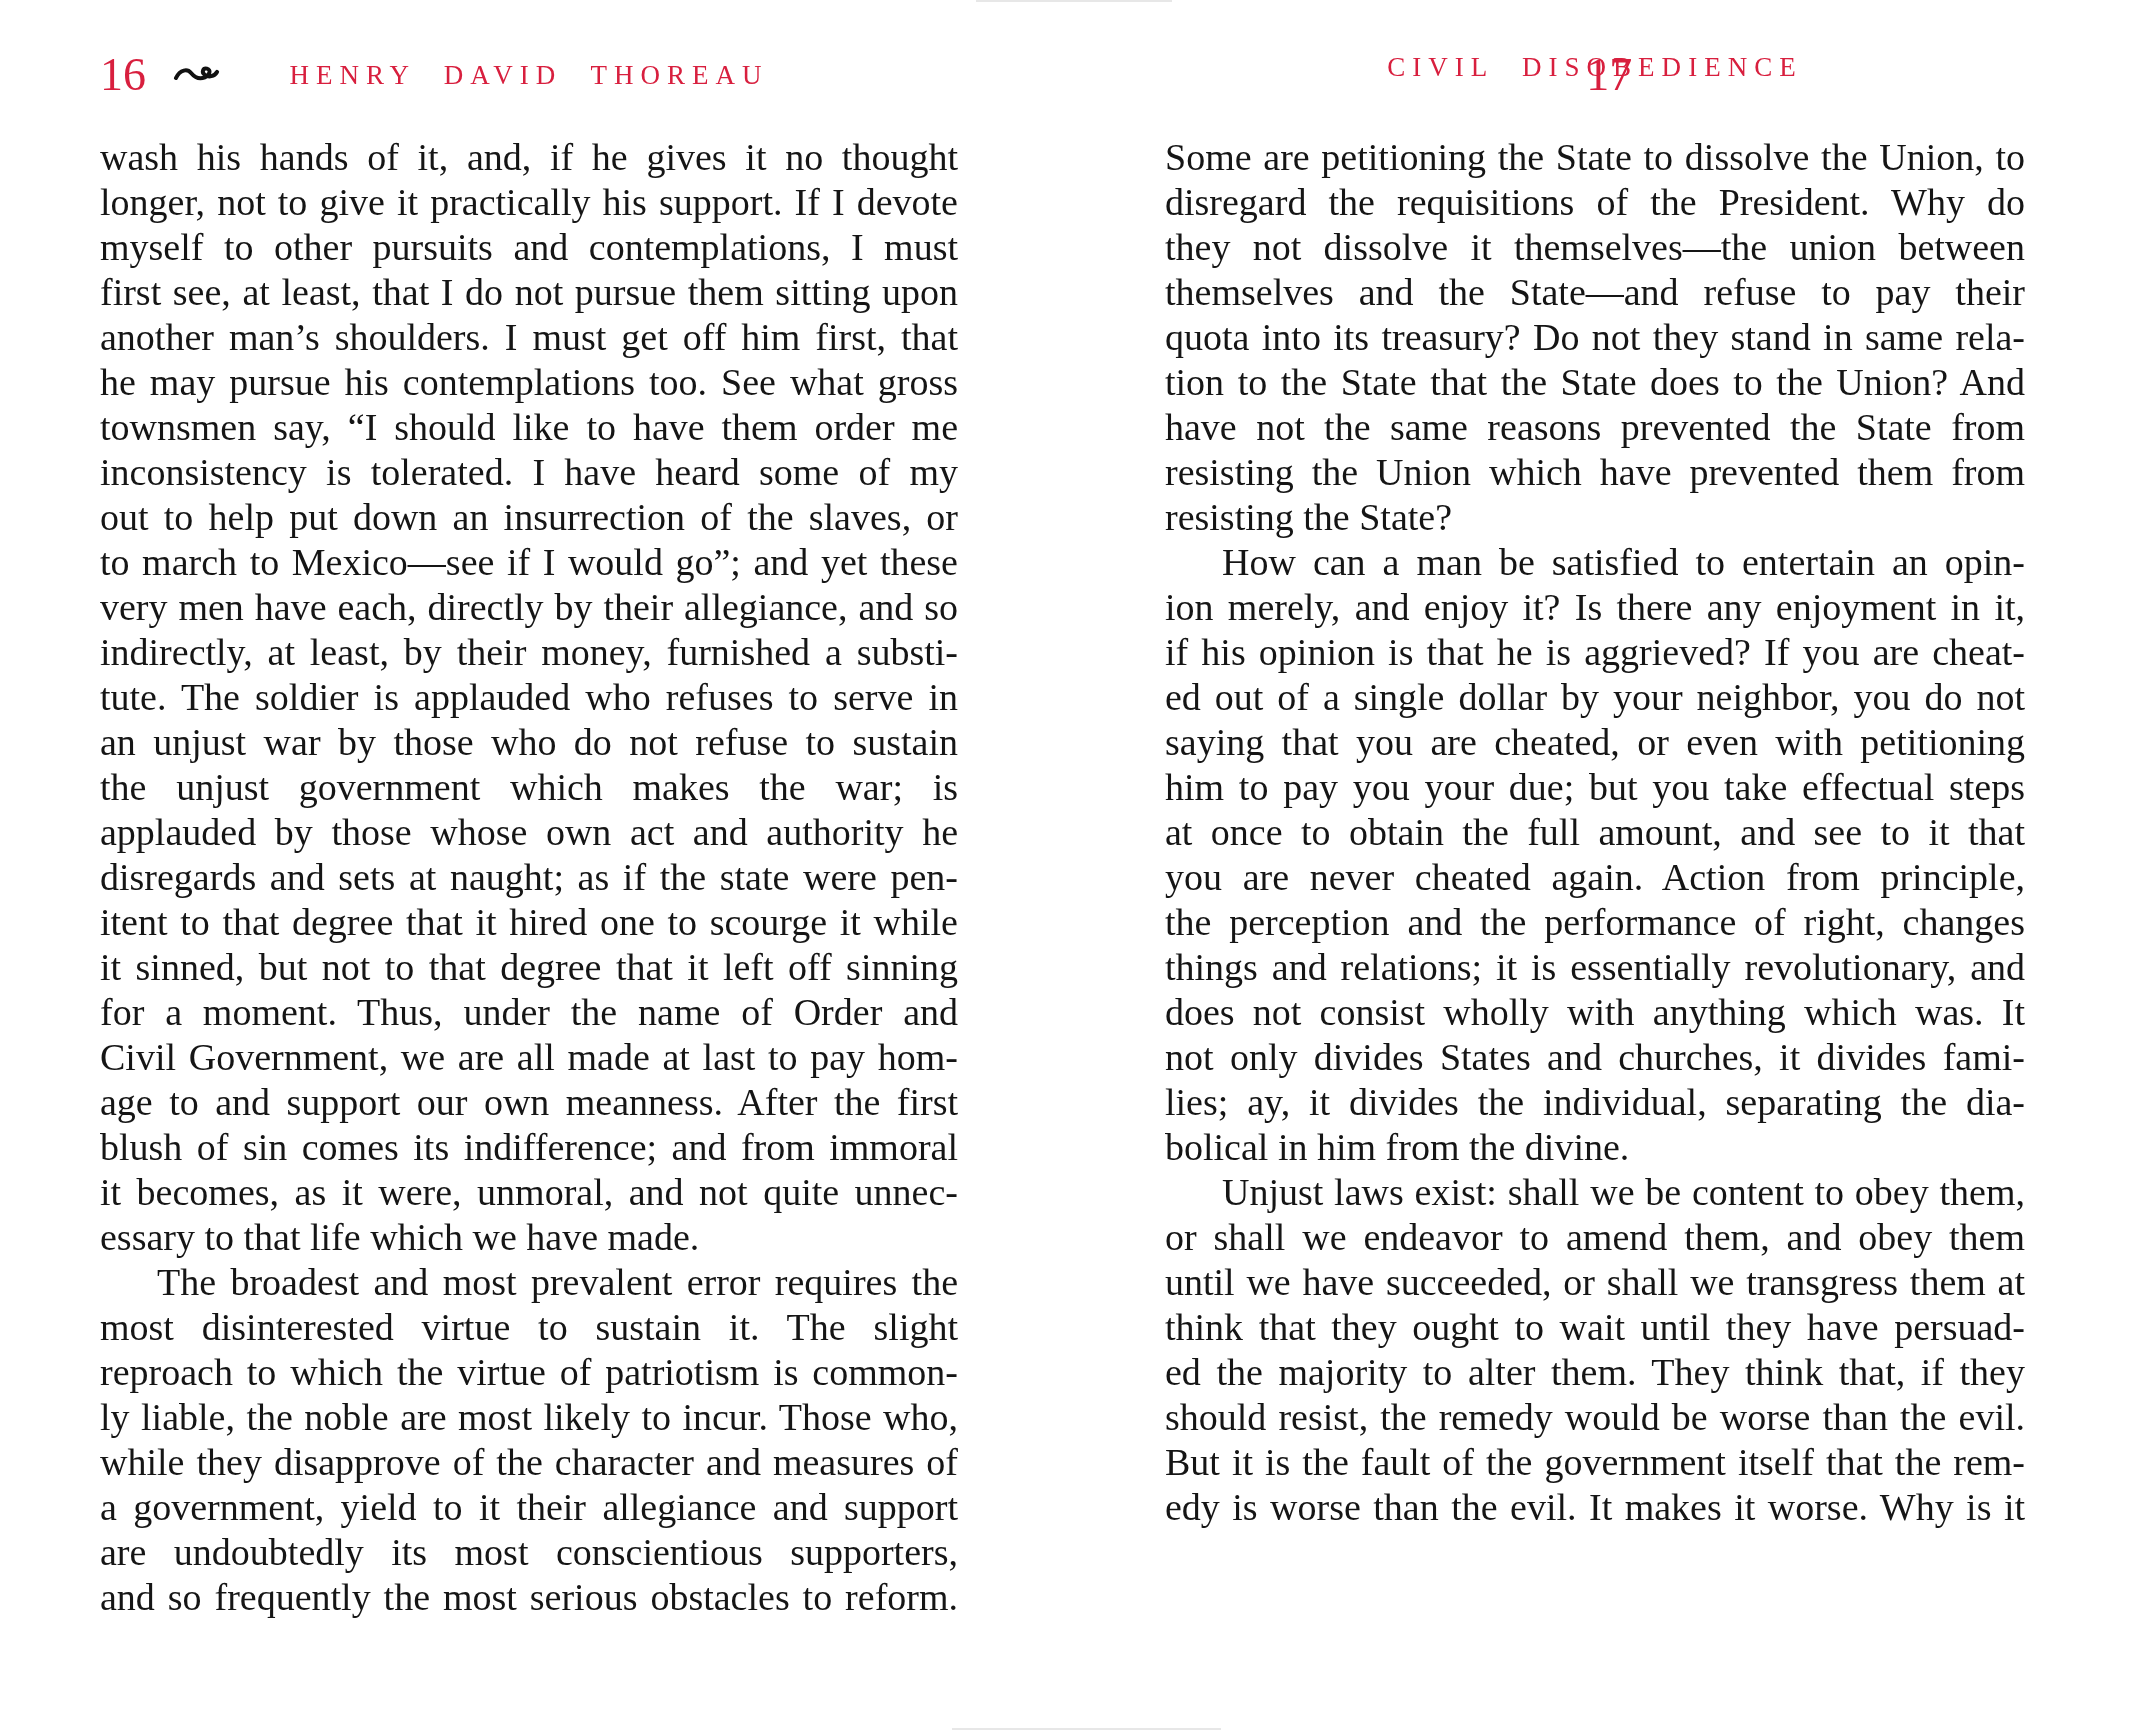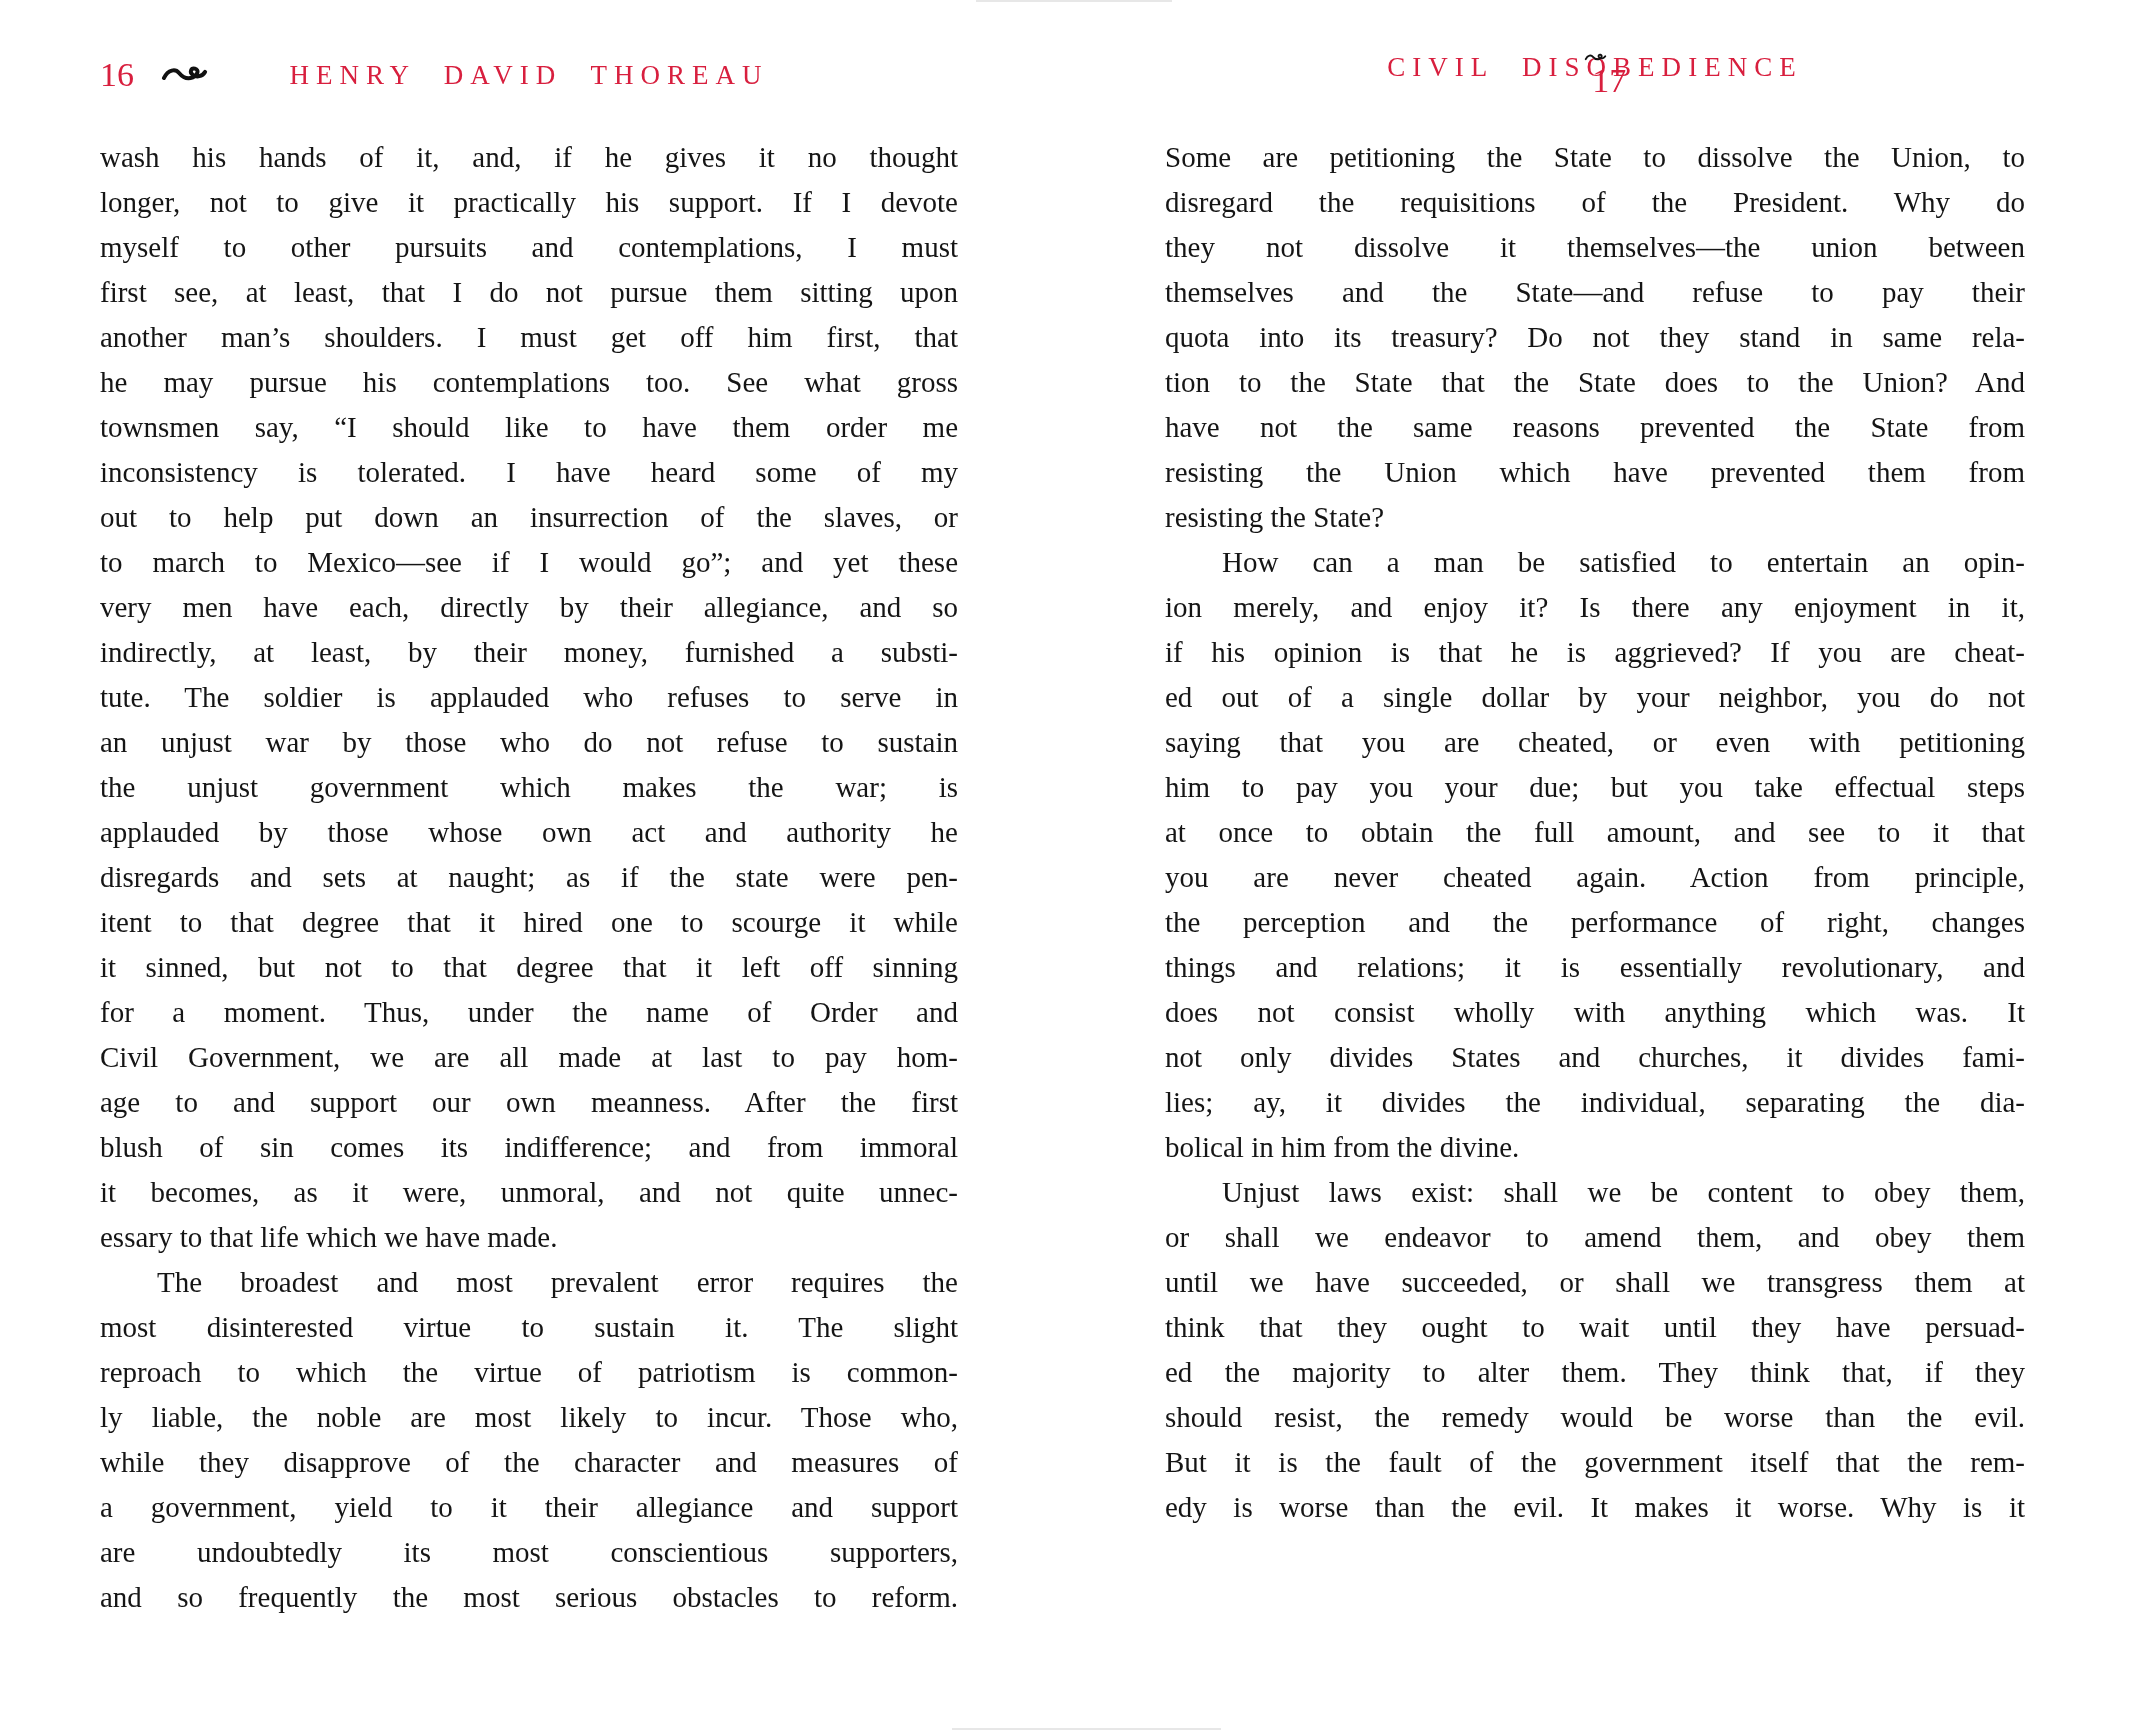--- a/index.html
+++ b/index.html
@@ -20,21 +20,21 @@
   .running-head {
     position: relative;
     height: 46px;
     margin-top: 52px;
     display: flex;
     align-items: center;
   }
   .running-head.head-right { justify-content: space-between; flex-direction: column; }
 
   .pagenum {
-    font-size: 34px;
+    font-size: 46px;
     line-height: 1;
     color: var(--accent);
     z-index: 2;
   }
   .head-left  .pagenum { margin-right: 27px; }
   .head-right .pagenum { margin-left: 28.6px; }
 
   .running-title {
     position: absolute;
     left: 0; right: 0;
@@ -44,21 +44,21 @@
     word-spacing: 0.55em;
     color: var(--accent);
     white-space: nowrap;
     z-index: 1;
   }
 
   .ornament { display: block; z-index: 2; }
 
   .body-text {
     margin-top: 37px;
-    font-size: 29px;
+    font-size: 38px;
     line-height: 45px;
   }
   .line { text-align: justify; text-align-last: justify; }
   .line.end { text-align-last: left; }
   .line.indent { text-indent: 57px; }
 
   .artifact { position: absolute; background: #e7e7e7; }
   .artifact-top    { left: 976px; top: 0;      width: 196px; height: 1.9px; }
   .artifact-bottom { left: 952px; top: 1728px; width: 269px; height: 1.9px; }
 </style>

